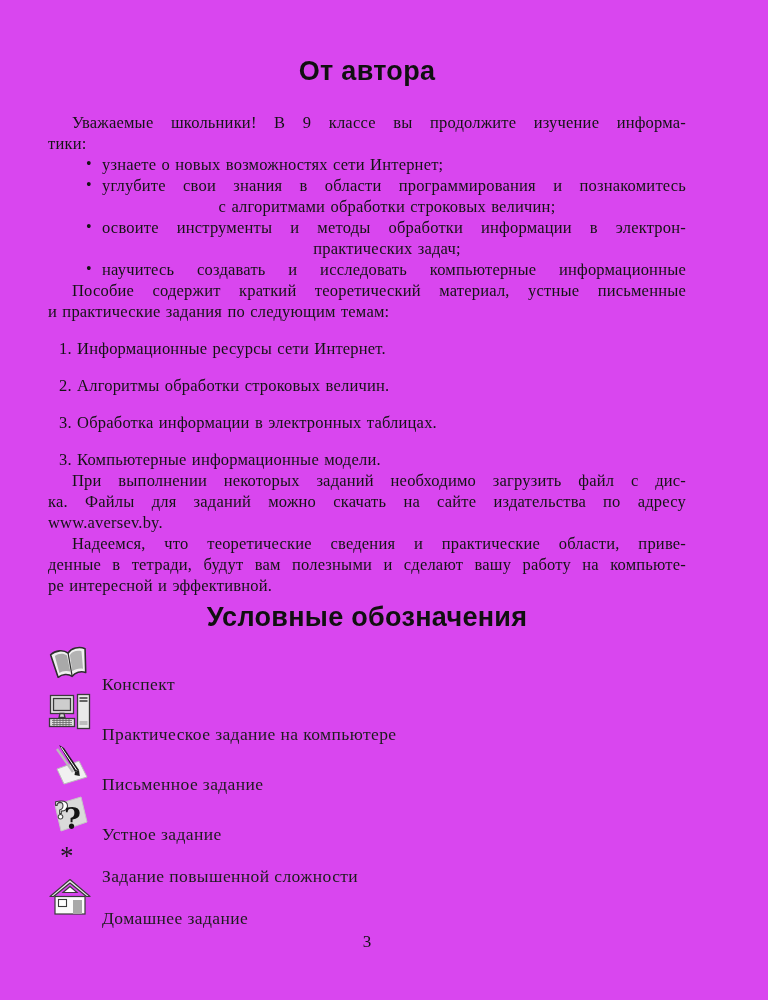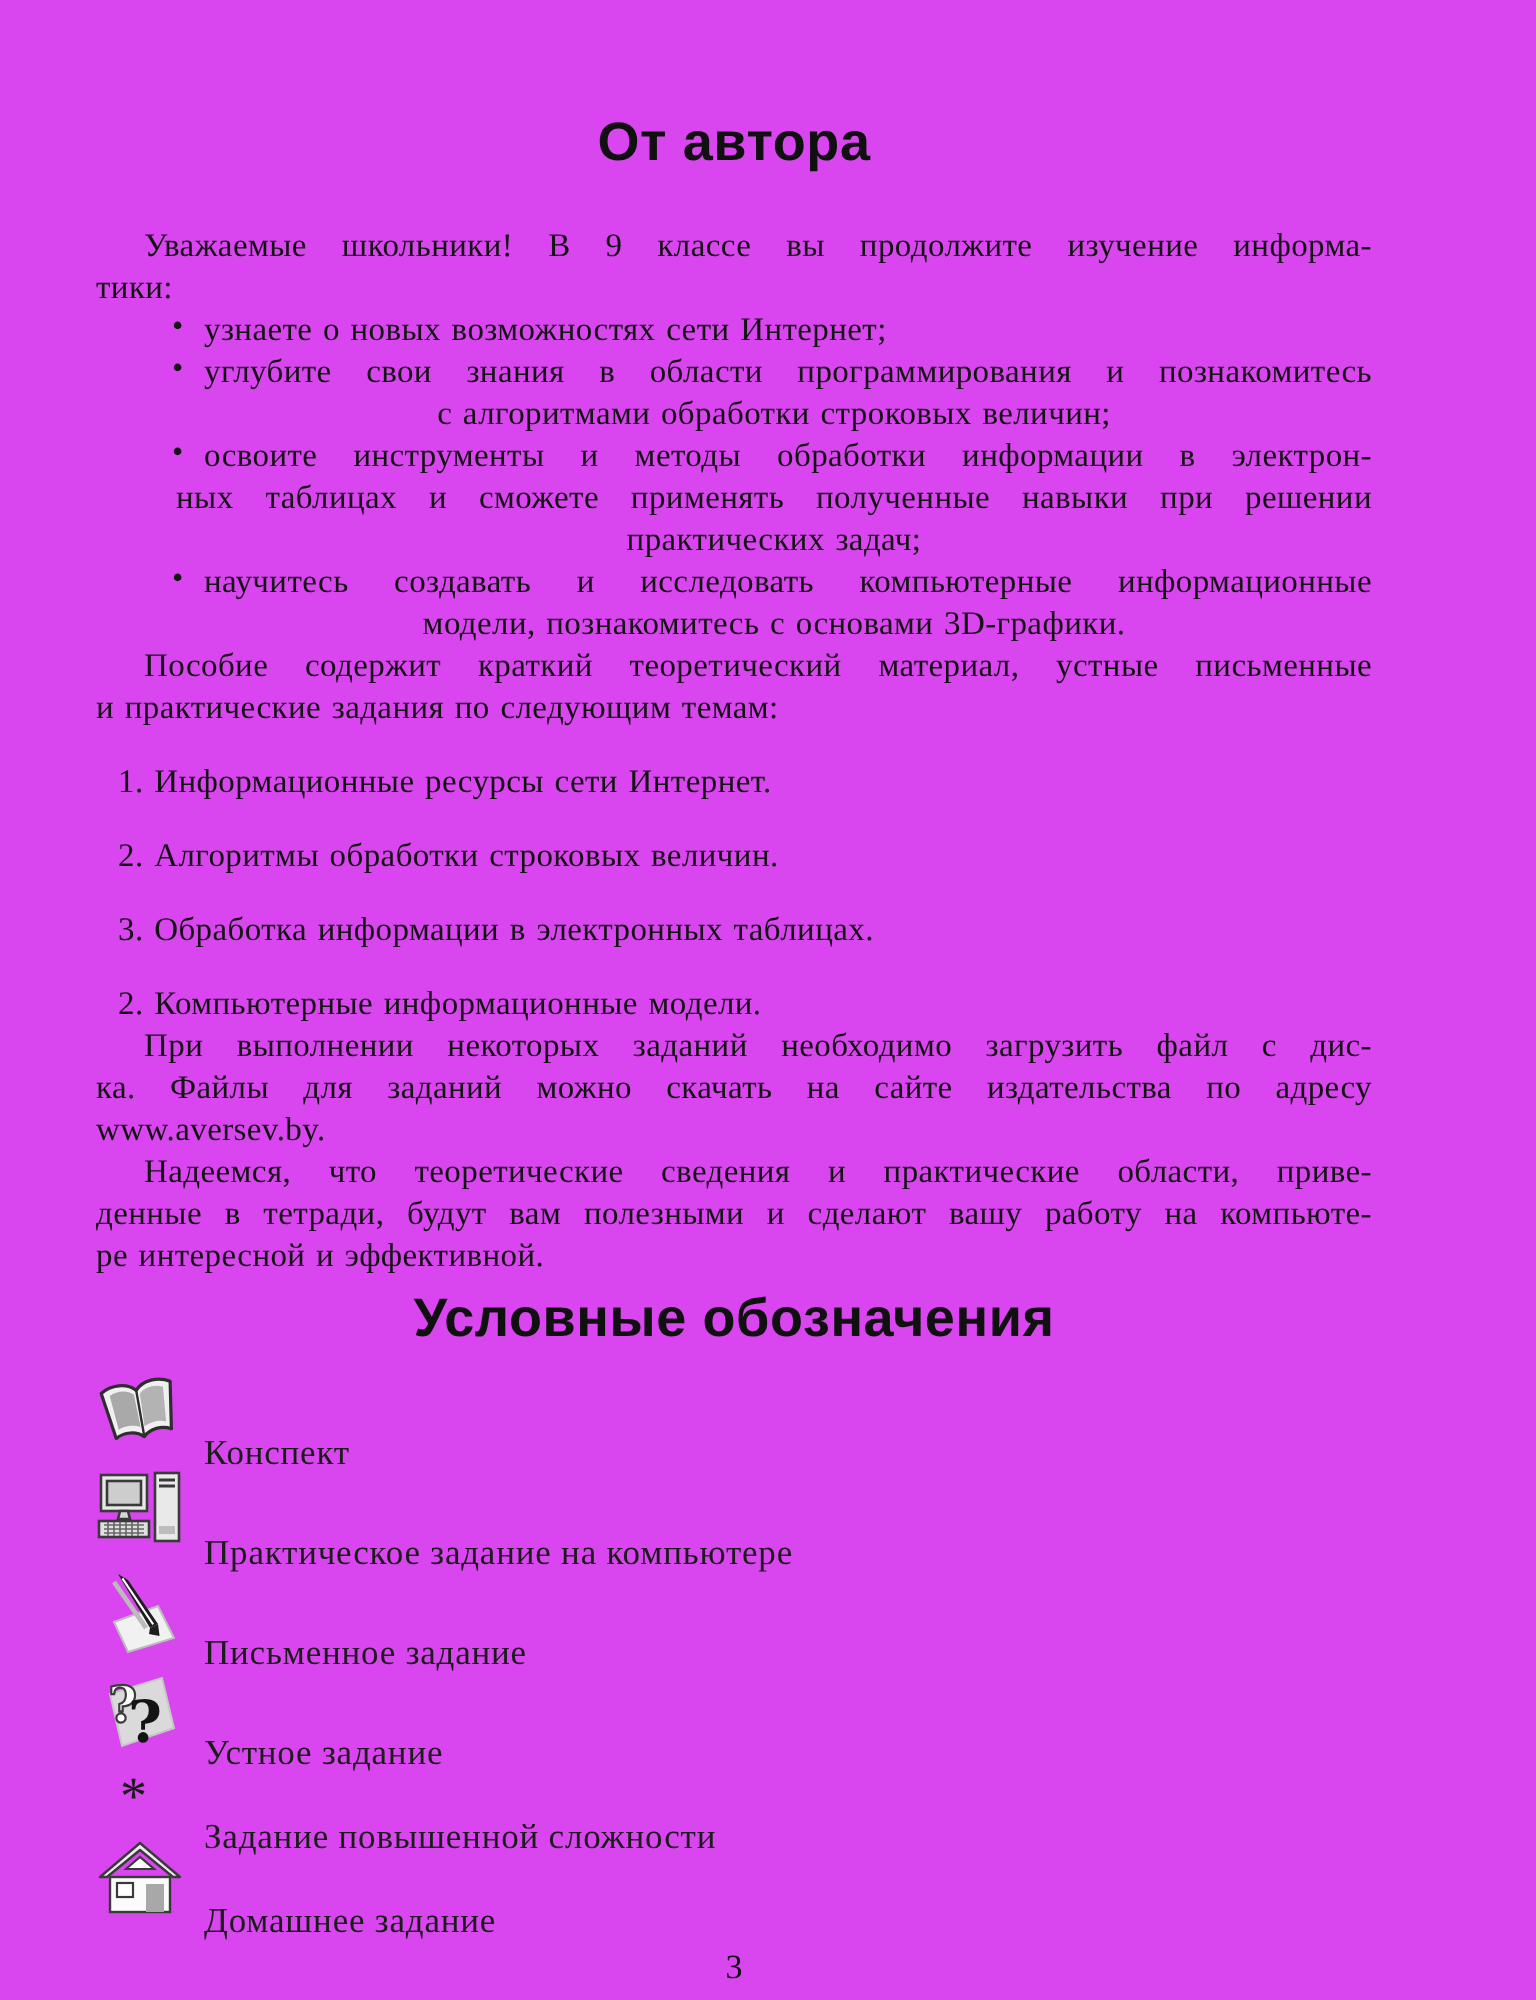--- a/index.html
+++ b/index.html
@@ -82,30 +82,28 @@
 
     <h1 class="doc-title">От автора</h1>
 
     <div id="body-text">
         <div class="line p-first just">Уважаемые школьники! В 9 классе вы продолжите изучение информа-</div>
         <div class="line p-cont">тики:</div>
         <div class="line bullet-first"><span class="bullet">•</span>узнаете о новых возможностях сети Интернет;</div>
         <div class="line bullet-first just"><span class="bullet">•</span>углубите свои знания в области программирования и познакомитесь</div>
         <div class="line bullet-cont">с алгоритмами обработки строковых величин;</div>
         <div class="line bullet-first just"><span class="bullet">•</span>освоите инструменты и методы обработки информации в электрон-</div>
-        <div class="line bullet-cont just">ных таблицах и сможете применять полученные навыки при решении</div>
         <div class="line bullet-cont">практических задач;</div>
         <div class="line bullet-first just"><span class="bullet">•</span>научитесь создавать и исследовать компьютерные информационные</div>
-        <div class="line bullet-cont">модели, познакомитесь с основами 3D-графики.</div>
         <div class="line p-first just">Пособие содержит краткий теоретический материал, устные письменные</div>
         <div class="line p-cont">и практические задания по следующим темам:</div>
         <div class="line num">1. Информационные ресурсы сети Интернет.</div>
         <div class="line num">2. Алгоритмы обработки строковых величин.</div>
         <div class="line num">3. Обработка информации в электронных таблицах.</div>
-        <div class="line num">2. Компьютерные информационные модели.</div>
+        <div class="line num">3. Компьютерные информационные модели.</div>
         <div class="line p-first just">При выполнении некоторых заданий необходимо загрузить файл с дис-</div>
         <div class="line p-cont just">ка. Файлы для заданий можно скачать на сайте издательства по адресу</div>
         <div class="line p-cont">www.aversev.by.</div>
         <div class="line p-first just">Надеемся, что теоретические сведения и практические области, приве-</div>
         <div class="line p-cont just">денные в тетради, будут вам полезными и сделают вашу работу на компьюте-</div>
         <div class="line p-cont">ре интересной и эффективной.</div>
       </div>
 
     <h2 class="section-title">Условные обозначения</h2>
 

